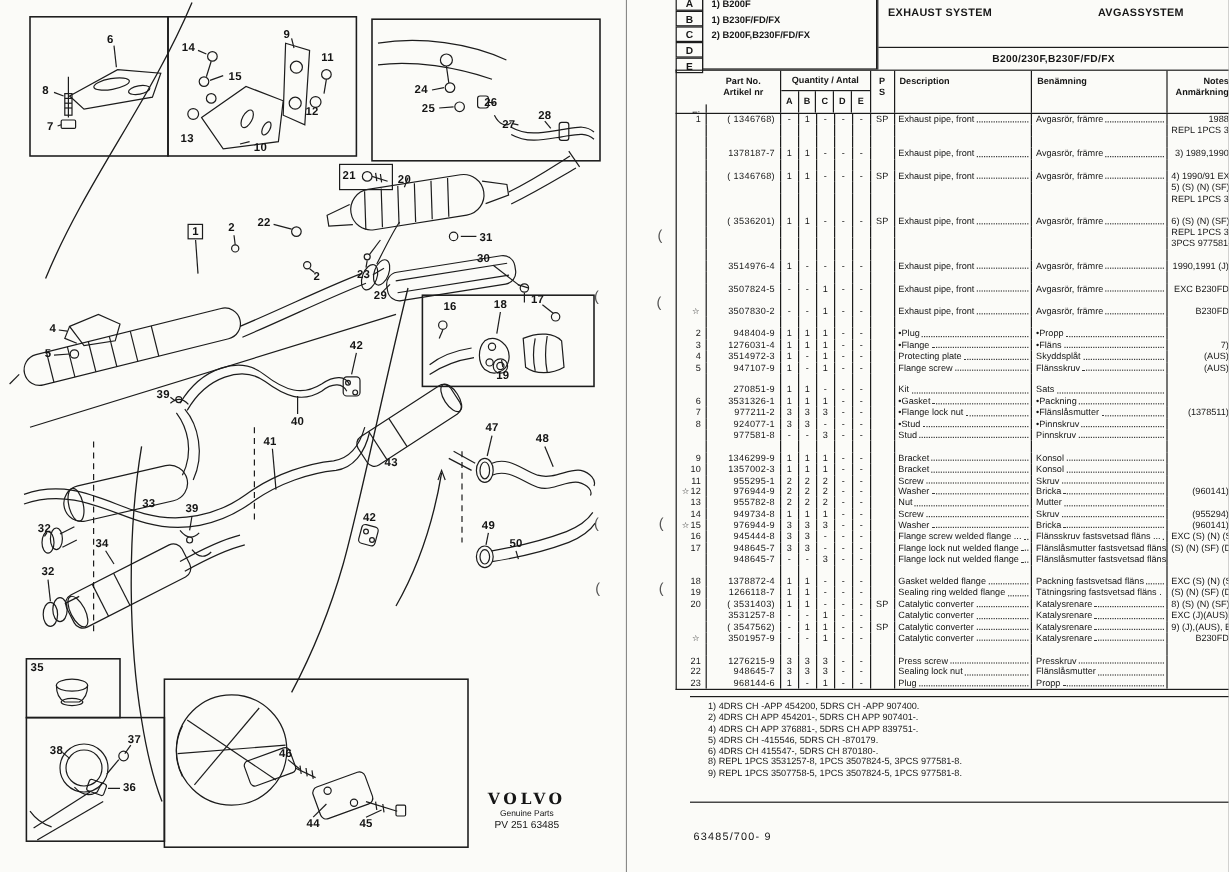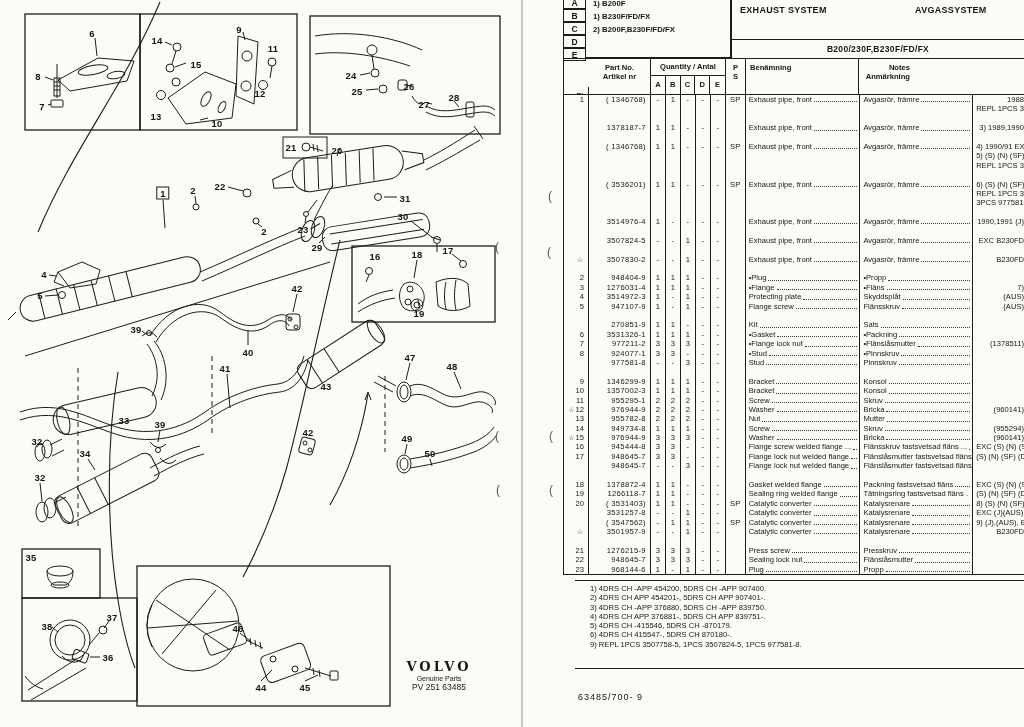--- a/index.html
+++ b/index.html
@@ -456,20 +456,21 @@
           <div class="hqc">B</div>
           <div class="hqc">C</div>
           <div class="hqc">D</div>
           <div class="hqc">E</div>
         </div>
     </div>
     <div id="hc-ps" class="hc">
       <div>P</div>
       <div>S</div>
     </div>
+    <div id="hc-desc" class="hc">Description</div>
     <div id="hc-ben" class="hc">Benämning</div>
     <div id="hc-notes" class="hc">
       <div>Notes</div>
       <div>Anmärkning</div>
     </div>
   </div>
 
   <div id="tbody">
       <div class="trow">
         <div class="tc c-fig">1</div>
@@ -1343,22 +1344,22 @@
           <div class="dots"></div>
         </div>
         <div class="tc c-note"></div>
       </div>
     </div>
 
   <div id="foot-sep"></div>
   <div id="footnotes">
       <div>1) 4DRS CH -APP 454200, 5DRS CH -APP 907400.</div>
       <div>2) 4DRS CH APP 454201-, 5DRS CH APP 907401-.</div>
-      <div>3) 4DRS CH -APP 376880, 5DRS CH -APP 839750.</div>
       <div>4) 4DRS CH APP 376881-, 5DRS CH APP 839751-.</div>
       <div>5) 4DRS CH -415546, 5DRS CH -870179.</div>
       <div>6) 4DRS CH 415547-, 5DRS CH 870180-.</div>
+      <div>8) REPL 1PCS 3531257-8, 1PCS 3507824-5, 3PCS 977581-8.</div>
       <div>9) REPL 1PCS 3507758-5, 1PCS 3507824-5, 1PCS 977581-8.</div>
     </div>
   <div id="foot-sep2"></div>
   <div id="doc-number">63485/700- 9</div>
 
 </div>
 
 </body></html>

